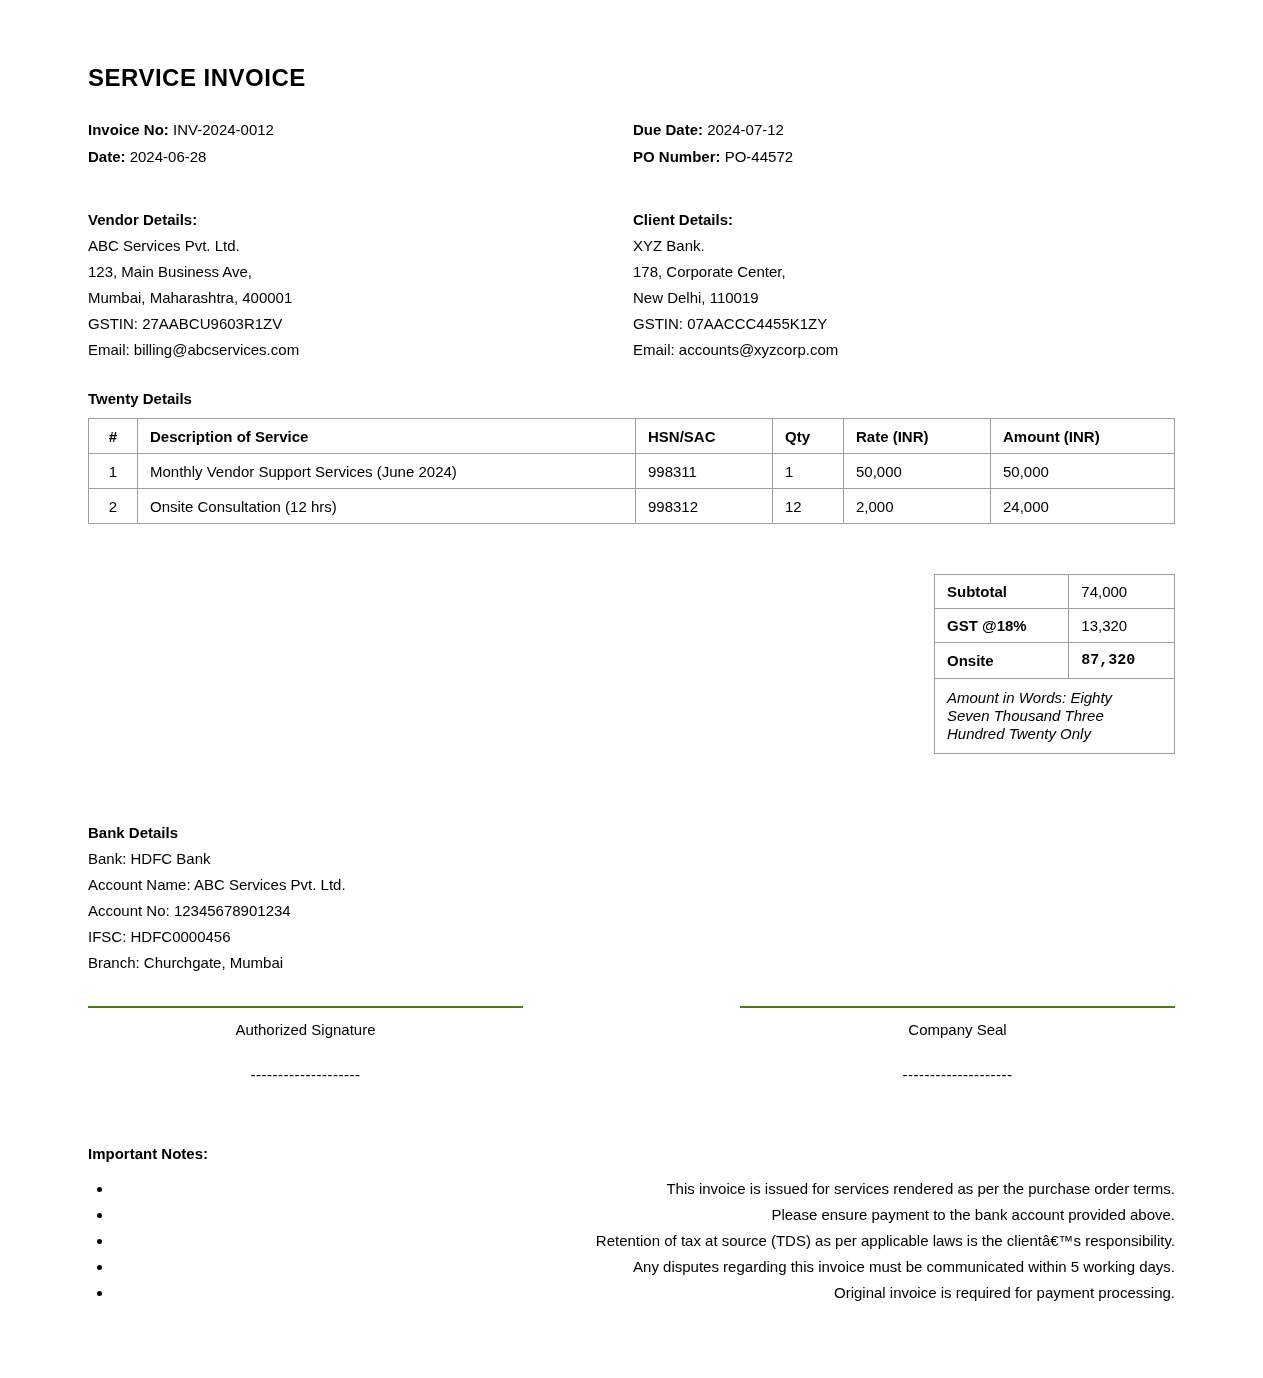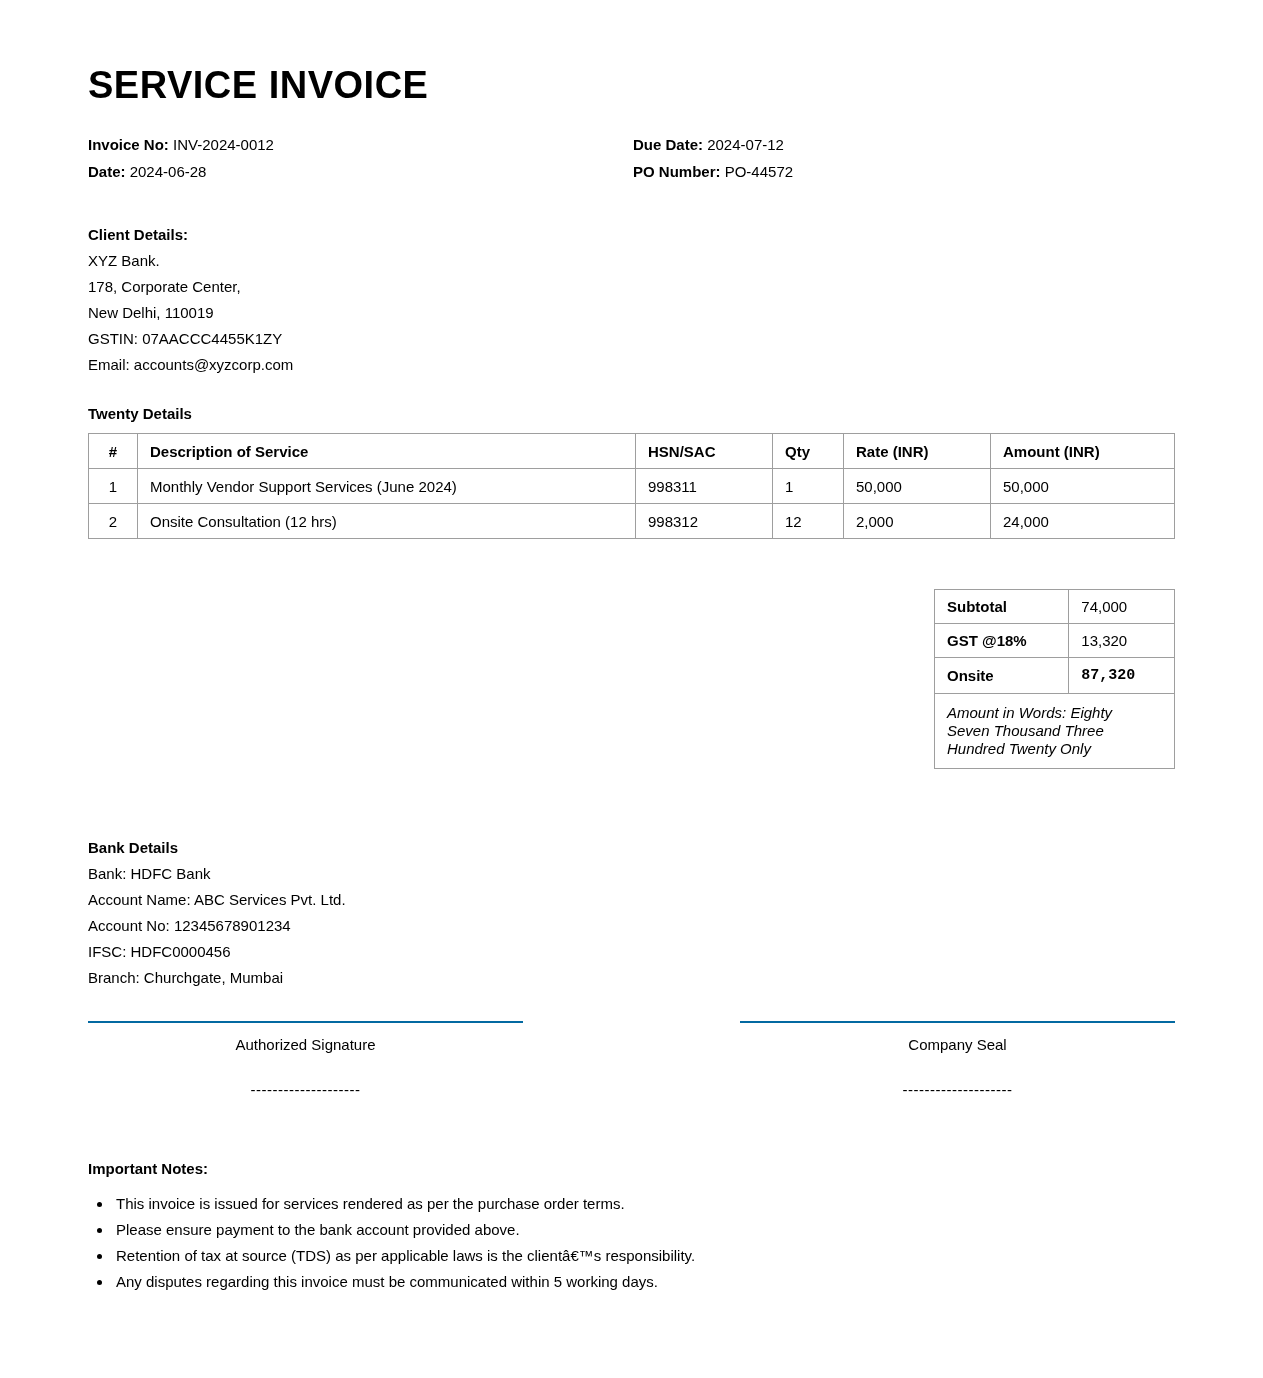--- a/index.html
+++ b/index.html
@@ -7,21 +7,21 @@
   body {
     width: 1263px; height: 1378px;
     font-family: "Liberation Sans", sans-serif;
     font-size: 15px; color: #000000;
     overflow: hidden;
   }
   .clip { height: 1302px; overflow: hidden; }
   .page { padding: 64px 88px 0 88px; }
 
   .title {
-    font-size: 38px; font-weight: bold; letter-spacing: 0.5px;
+    font-size: 24px; font-weight: bold; letter-spacing: 0.5px;
     margin-bottom: 24px;
   }
 
   .meta-grid {
     display: grid; grid-template-columns: 545px 1fr;
     line-height: 27px;
   }
   .meta-line b { font-weight: bold; }
 
   .details-grid {
@@ -59,28 +59,28 @@
     font-style: italic; line-height: 18px;
     padding: 10px 30px 10px 12px;
   }
 
   .bank-block { margin-top: 66px; line-height: 26px; }
 
   .signature-row {
     display: flex; justify-content: space-between; margin-top: 30px;
   }
   .sig-col {
-    width: 435px; border-top: 2px solid #0369a1;
+    width: 435px; border-top: 2px solid #4d7c0f;
     text-align: center; padding-top: 13px;
   }
   .sig-dashes { margin-top: 28px; letter-spacing: 0.5px; }
 
   .notes-block { margin-top: 62px; }
   .notes-list { margin-top: 14px; padding-left: 25px; line-height: 26px; }
-  .notes-list li { padding-left: 3px; }
+  .notes-list li { padding-left: 3px; text-align: right; }
 </style>
 </head>
 <body>
 
 <div class="clip">
   <div class="page">
 
     <div class="title">SERVICE INVOICE</div>
 
     <div class="meta-grid">
@@ -100,20 +100,28 @@
           <span>2024-07-12</span>
         </div>
         <div class="meta-line">
           <b>PO Number:</b>
           <span>PO-44572</span>
         </div>
       </div>
     </div>
 
     <div class="details-grid">
+      <div>
+        <div class="block-heading">Vendor Details:</div>
+        <div>ABC Services Pvt. Ltd.</div>
+        <div>123, Main Business Ave,</div>
+        <div>Mumbai, Maharashtra, 400001</div>
+        <div>GSTIN: 27AABCU9603R1ZV</div>
+        <div>Email: billing@abcservices.com</div>
+      </div>
       <div>
         <div class="block-heading">Client Details:</div>
         <div>XYZ Bank.</div>
         <div>178, Corporate Center,</div>
         <div>New Delhi, 110019</div>
         <div>GSTIN: 07AACCC4455K1ZY</div>
         <div>Email: accounts@xyzcorp.com</div>
       </div>
     </div>
 

